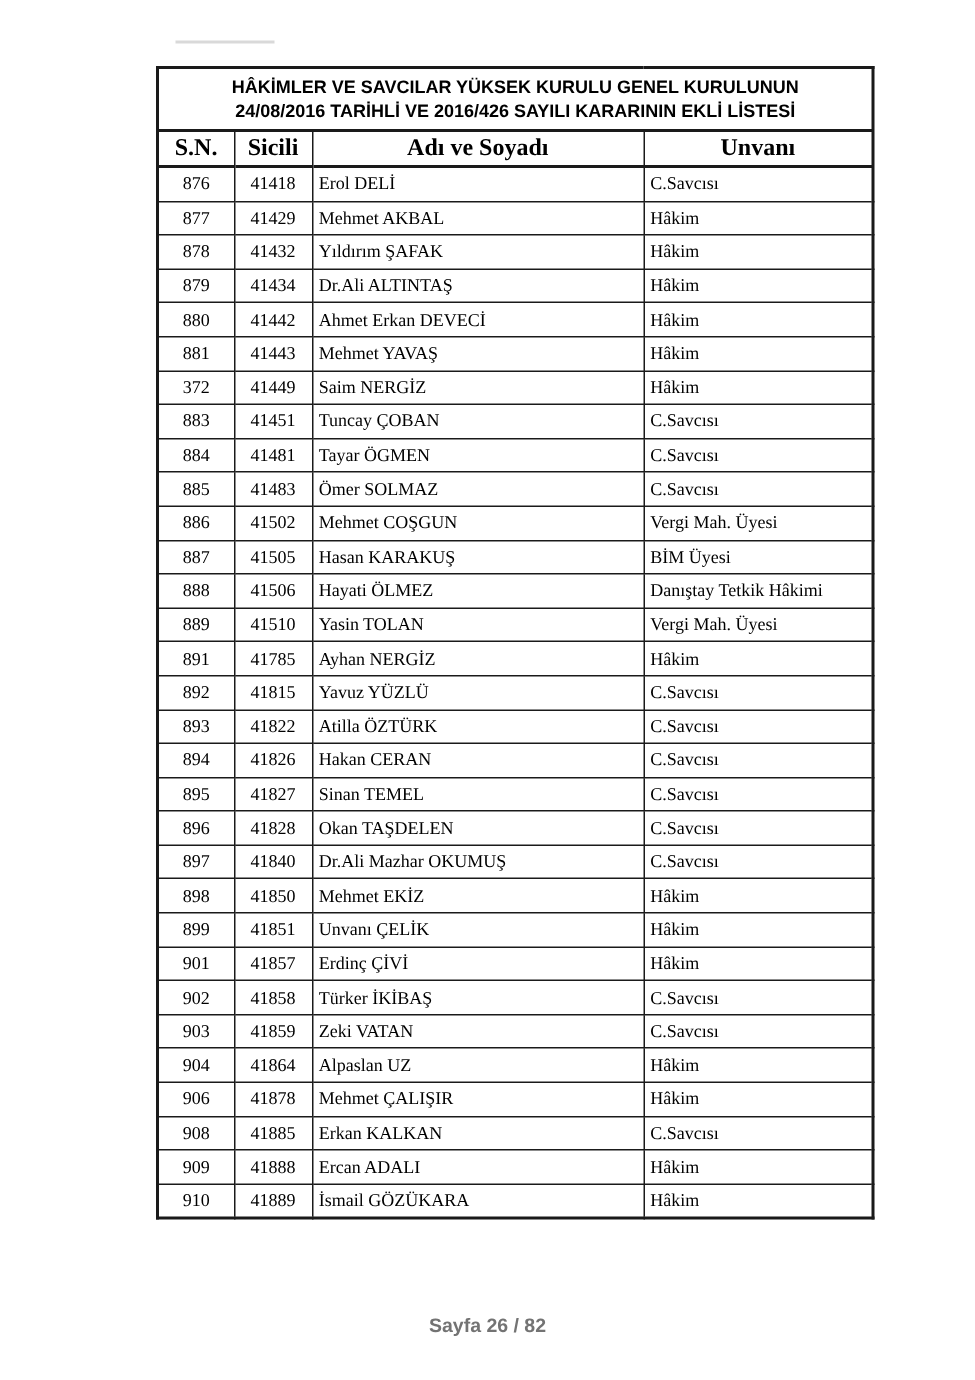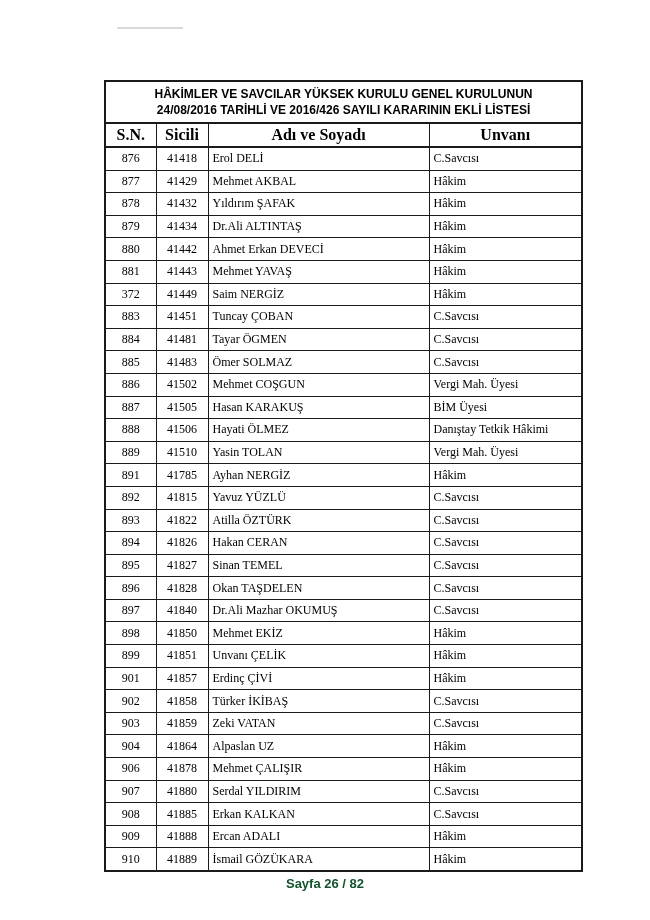--- a/index.html
+++ b/index.html
@@ -25,21 +25,20 @@
     opacity: 0.7;
   }
 
   table.list-table {
     position: absolute;
     left: 104px;
     top: 44px;
     width: 477px;
     border-collapse: collapse;
     table-layout: fixed;
-    margin-top: 36px;
   }
 
   table.list-table, table.list-table th, table.list-table td {
     border: 1px solid #1a1a1a;
   }
   table.list-table { border: 2px solid #1a1a1a; }
 
   tr.title-row th {
     height: 36px;
     border-bottom: 2px solid #1a1a1a;
@@ -78,21 +77,21 @@
 
   .page-footer {
     position: absolute;
     left: 0;
     top: 876px;
     width: 650px;
     text-align: center;
     font-family: "Liberation Sans", sans-serif;
     font-weight: bold;
     font-size: 13px;
-    color: #14532d;
+    color: #737373;
   }
 </style>
 </head>
 <body>
 
 <div class="page">
 
   <div class="scan-artifact"></div>
 
   <table class="list-table">
@@ -283,26 +282,20 @@
           <td class="c-left">Alpaslan UZ</td>
           <td class="c-left">Hâkim</td>
         </tr>
         <tr>
           <td class="c-center">906</td>
           <td class="c-center">41878</td>
           <td class="c-left">Mehmet ÇALIŞIR</td>
           <td class="c-left">Hâkim</td>
         </tr>
         <tr>
-          <td class="c-center">907</td>
-          <td class="c-center">41880</td>
-          <td class="c-left">Serdal YILDIRIM</td>
-          <td class="c-left">C.Savcısı</td>
-        </tr>
-        <tr>
           <td class="c-center">908</td>
           <td class="c-center">41885</td>
           <td class="c-left">Erkan KALKAN</td>
           <td class="c-left">C.Savcısı</td>
         </tr>
         <tr>
           <td class="c-center">909</td>
           <td class="c-center">41888</td>
           <td class="c-left">Ercan ADALI</td>
           <td class="c-left">Hâkim</td>

